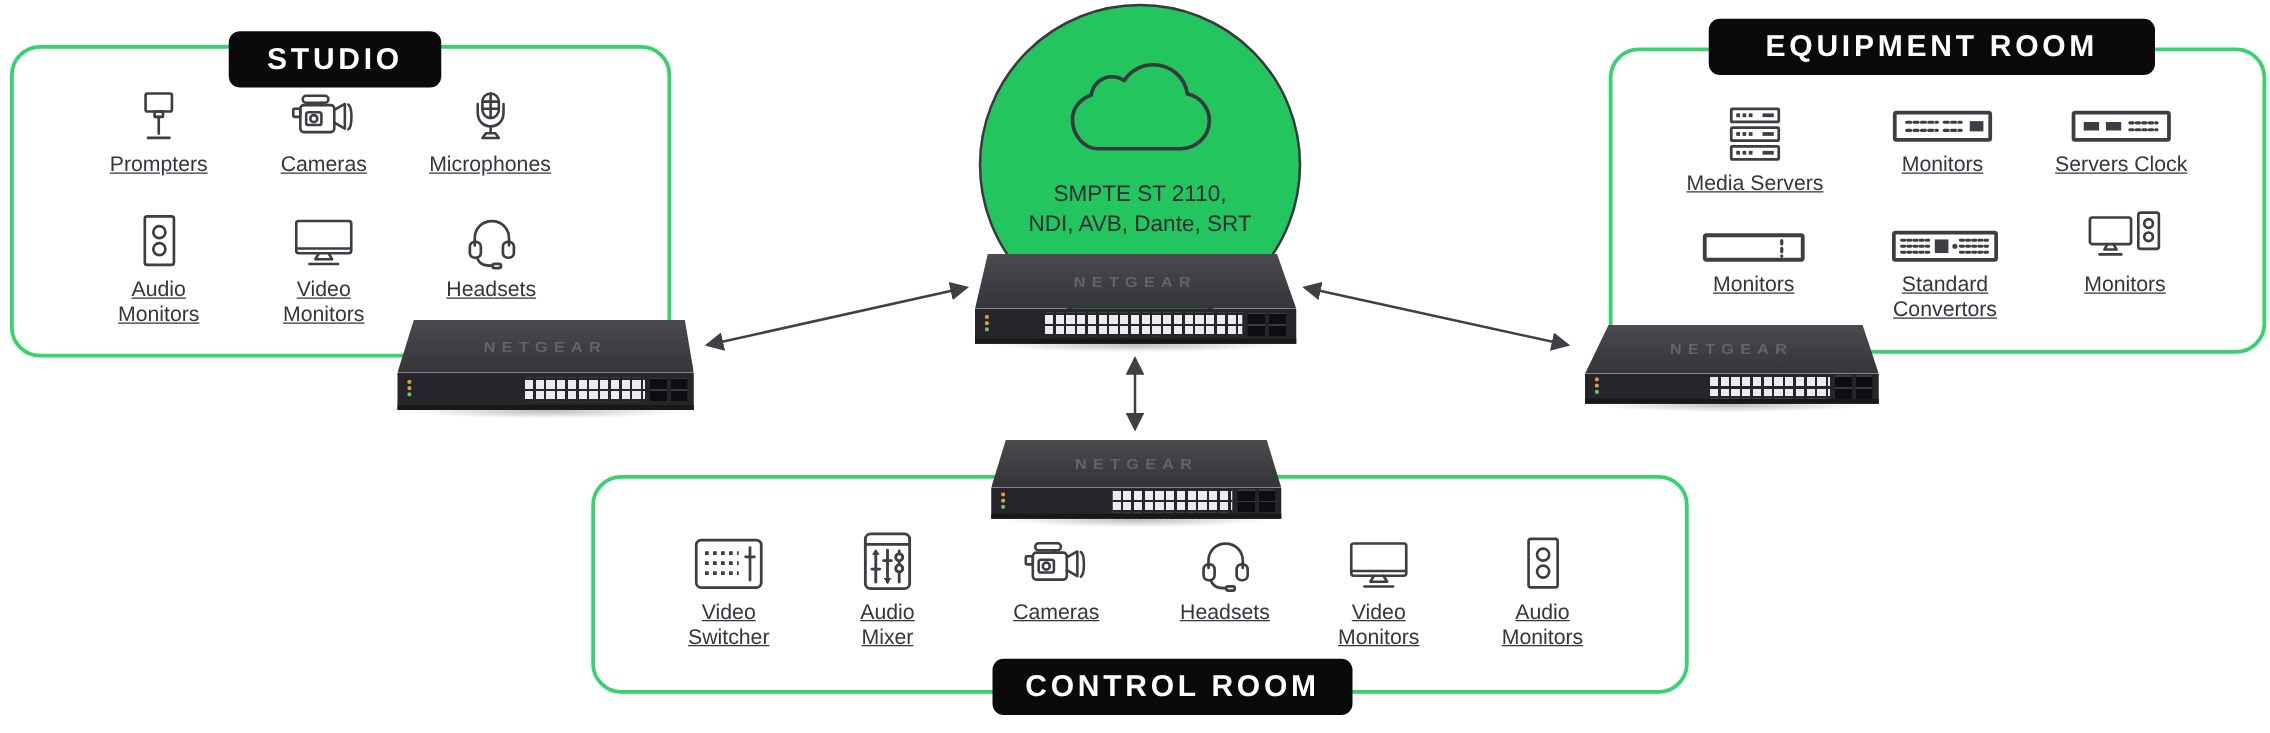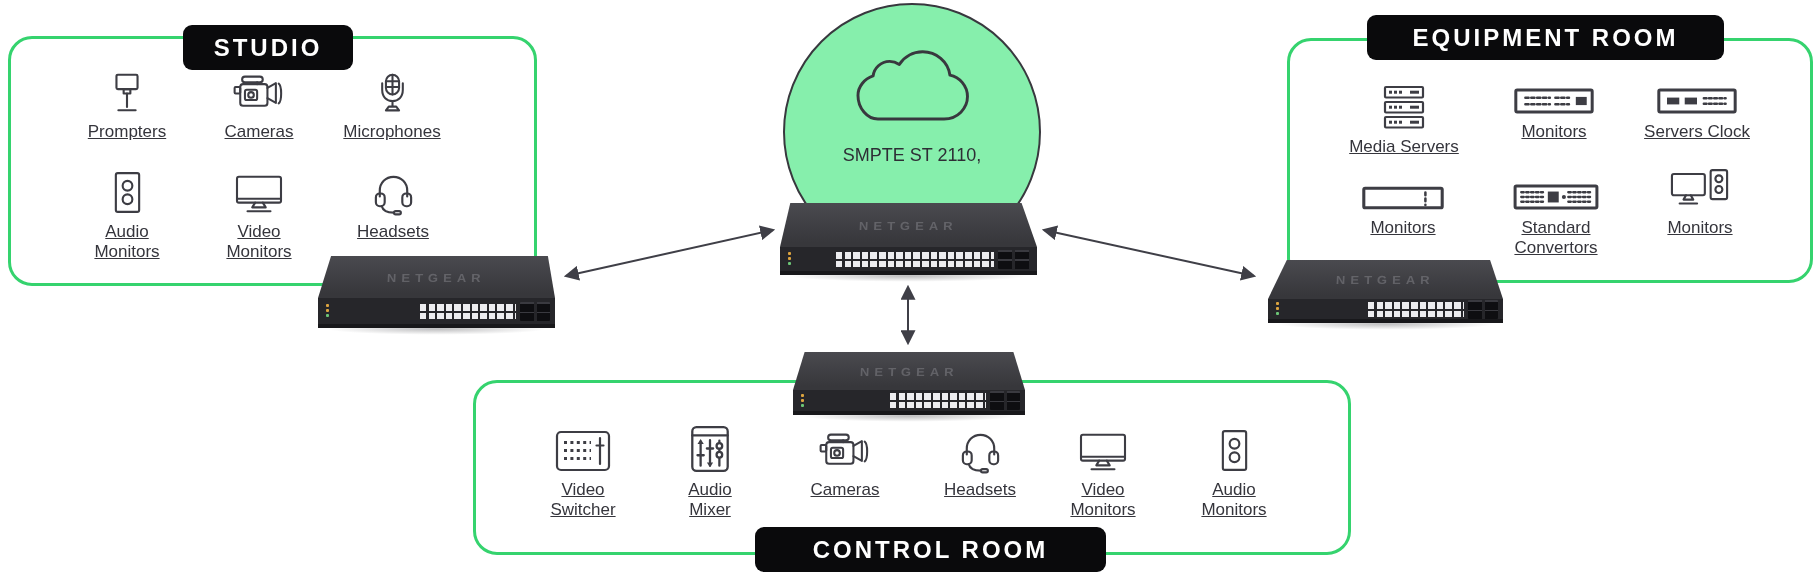--- a/index.html
+++ b/index.html
@@ -13,21 +13,21 @@
       font-weight:bold;font-size:24px;letter-spacing:3px;z-index:5;}
 
   
   .item{position:absolute;width:150px;display:flex;flex-direction:column;align-items:center;z-index:2;}
   .item .icon{height:52px;display:flex;align-items:flex-end;justify-content:center;color:var(--icon,#3d3d44);padding-bottom:2px;}
   .item .lbl{margin-top:4px;font-size:17px;line-height:1.18;text-align:center;white-space:pre-line;color:var(--text,#35353c);text-decoration:underline;}
   svg.ic{stroke:currentColor;fill:none;stroke-width:2.2;stroke-linecap:round;stroke-linejoin:round;}
 
   
   .cloud-circle{position:absolute;left:783px;top:3px;width:254px;height:254px;border:2px solid var(--outline,#38383e);
-      border-radius:50%;z-index:1;background:#86efac;}
+      border-radius:50%;z-index:1;background:#22c55e;}
   .cloud-glyph{position:absolute;left:54px;top:30px;color:var(--outline,#38383e);}
   .cloud-text{position:absolute;left:0;top:138px;width:254px;text-align:center;font-size:18px;line-height:1.36;color:#2e2e35;}
 
   
   .switch{position:absolute;z-index:3;}
   .switch::after{content:'';position:absolute;left:2%;right:2%;bottom:-7px;height:12px;z-index:-1;
       background:radial-gradient(ellipse at center,rgba(40,40,45,.30),rgba(0,0,0,0) 68%);}
   .sw-top{position:relative;width:100%;background:linear-gradient(180deg,#4a4a4f 0%,#37373b 90%);
       display:flex;align-items:center;justify-content:center;}
   .sw-brand{color:#9d9da4;opacity:.38;font-weight:bold;font-size:13px;letter-spacing:5px;transform:scaleY(.9) skewX(-2deg);}
@@ -267,21 +267,21 @@
 <div class="item" style="left:1625px;top:160px">
   <span class="icon">
       <svg class="ic" width="60" height="47" viewBox="0 0 62 48">
         <use href="#i-monitors-pair"></use>
       </svg>
     </span>
   <div class="lbl">Monitors</div>
 </div>
 
 <div class="zone-box" style="left:473px;top:380px;width:872px;height:169px"></div>
-<div class="zone-label" style="left:755px;top:527px;width:351px;height:45px">CONTROL ROOM</div>
+<div class="zone-label" style="left:794px;top:527px;width:288px;height:45px">CONTROL ROOM</div>
 
 <div class="item" style="left:508px;top:422px">
   <span class="icon">
       <svg class="ic" width="56" height="46" viewBox="0 0 56 46">
         <use href="#i-vswitcher"></use>
       </svg>
     </span>
   <div class="lbl">Video
 Switcher</div>
 </div>
@@ -330,20 +330,21 @@
 </div>
 
 <div class="cloud-circle">
   <span class="cloud-glyph">
     <svg class="ic" width="146" height="94" viewBox="0 0 150 96">
         <use href="#i-cloud"></use>
       </svg>
   </span>
   <div class="cloud-text">
     <div>SMPTE ST 2110,</div>
+    <div>NDI, AVB, Dante, SRT</div>
   </div>
 </div>
 
 <svg class="overlay" width="1816" height="586">
   <defs>
     <marker id="ah" viewBox="0 0 10 10" refX="8.5" refY="5" markerWidth="7.5" markerHeight="7.5" orient="auto-start-reverse">
       <path d="M0 0 L10 5 L0 10 z" fill="#3f3f47"></path>
     </marker>
   </defs>
   <line x1="566" y1="276" x2="773" y2="230" stroke="#3f3f47" stroke-width="2" marker-start="url(#ah)" marker-end="url(#ah)"></line>

